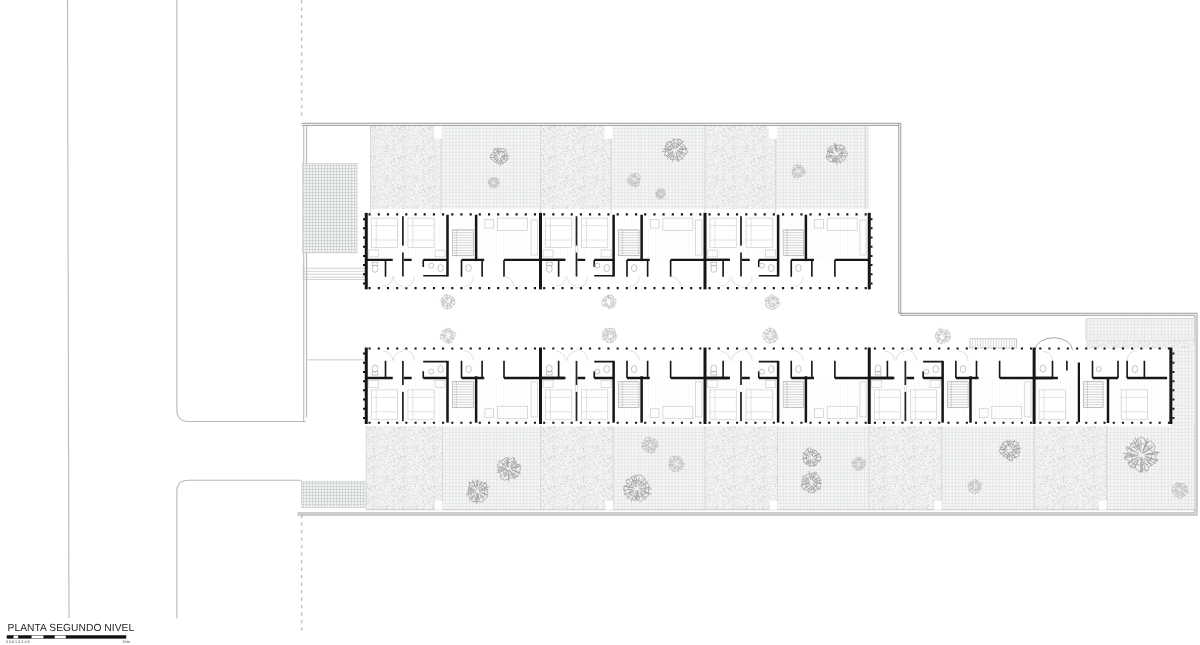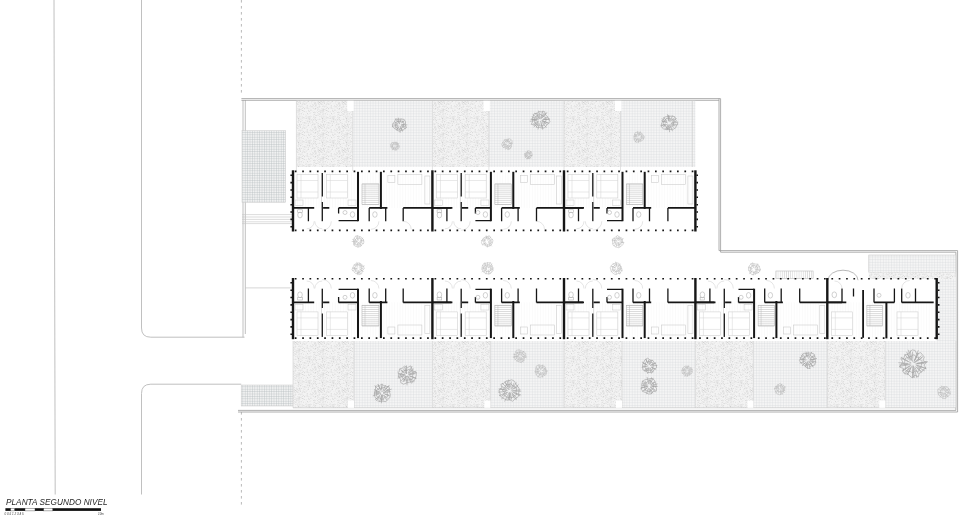--- a/index.html
+++ b/index.html
@@ -1,14 +1,14 @@
 <!DOCTYPE html>
 <html><head><meta charset="utf-8"><style>
 html,body{margin:0;padding:0;background:#fff;}
-.page{position:relative;width:960px;height:516px;background:#ffffff;overflow:hidden;font-family:"Liberation Sans",sans-serif;font-style:italic;}
+.page{position:relative;width:960px;height:516px;background:#ffffff;overflow:hidden;font-family:"Liberation Sans",sans-serif;}
 svg{position:absolute;top:0;left:0;}
 </style></head><body>
 <div class="page">
 <svg width="960" height="516" viewBox="0 0 960 516">
 <defs>
 <pattern id="grid" width="2.7" height="2.7" patternUnits="userSpaceOnUse">
  <rect width="2.7" height="2.7" fill="#f5f5f5"></rect>
  <path d="M0 0H2.7M0 0V2.7" stroke="#d2d7d9" stroke-width="0.6" fill="none"></path>
 </pattern>
 <pattern id="gridd" width="2.4" height="2.4" patternUnits="userSpaceOnUse">

